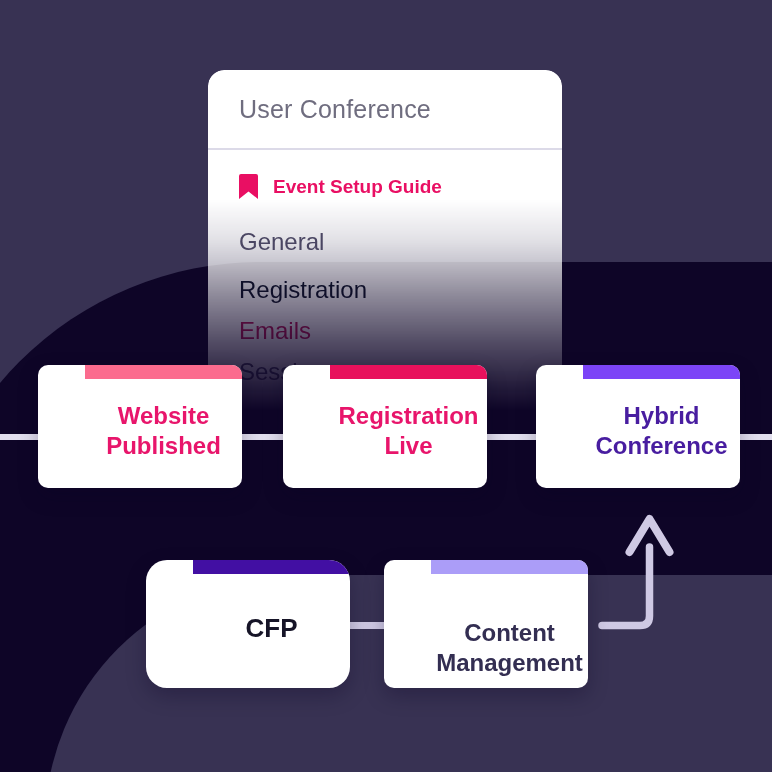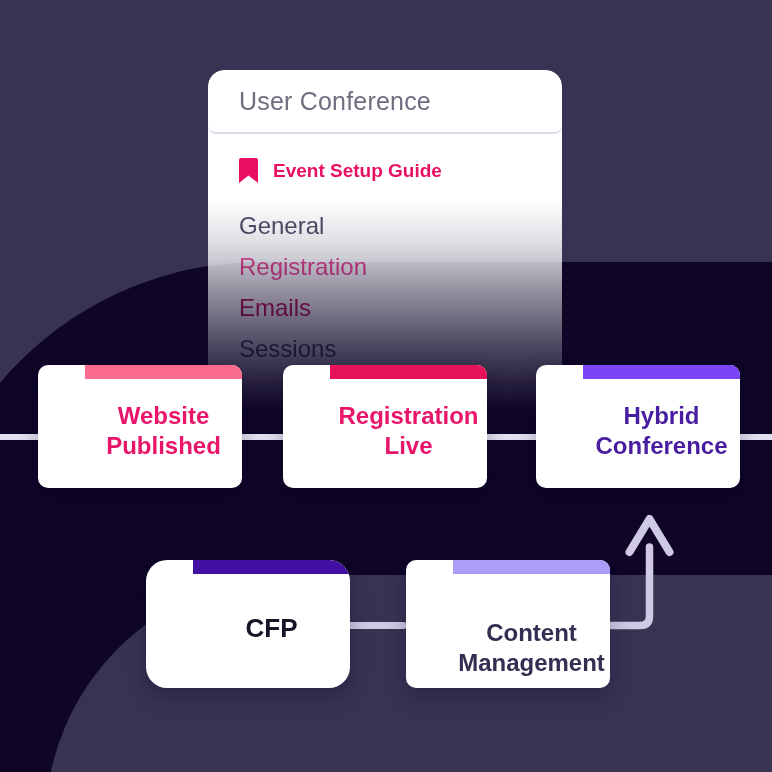--- a/index.html
+++ b/index.html
@@ -11,40 +11,40 @@
            border-top-left-radius:340px;}
   .bg-light-bottom{position:absolute;left:45px;top:575px;width:900px;height:400px;
            border-top-left-radius:250px;z-index:0;}
 
   
   .menu-card{position:absolute;left:208px;top:70px;width:354px;height:342px;z-index:1;
     background:#ffffff;border-radius:16px;
     box-shadow:0 10px 28px rgba(12,6,38,.30);
     -webkit-mask-image:linear-gradient(180deg,#000 0%,#000 38%,rgba(0,0,0,.85) 50%,rgba(0,0,0,.55) 65%,rgba(0,0,0,.28) 80%,rgba(0,0,0,.10) 92%,transparent 100%);
     mask-image:linear-gradient(180deg,#000 0%,#000 38%,rgba(0,0,0,.85) 50%,rgba(0,0,0,.55) 65%,rgba(0,0,0,.28) 80%,rgba(0,0,0,.10) 92%,transparent 100%);}
-  .menu-header{height:64px;display:flex;align-items:center;padding:0 31px;
-    font-size:25px;font-weight:500;letter-spacing:.2px;border-bottom:2px solid #DCDAE8;border-radius:8px;}
+  .menu-header{height:80px;display:flex;align-items:center;padding:0 31px;
+    font-size:25px;font-weight:500;letter-spacing:.2px;border-bottom:2px solid #DCDAE8;}
   .menu-section{display:flex;align-items:center;gap:15px;padding:24px 31px 14px;
     font-size:19px;font-weight:700;}
   .menu-section svg{display:block;}
   .menu-list{padding:8px 31px 0;}
   .menu-item{height:41px;display:flex;align-items:center;font-size:24px;}
 
   
   .timeline-line{position:absolute;left:0;top:434px;width:772px;height:6px;z-index:2;}
 
   .card{position:absolute;width:204px;background:#ffffff;border-radius:10px;z-index:3;
     box-shadow:0 8px 20px rgba(10,5,35,.28);display:flex;flex-direction:column;overflow:hidden;padding-left:47px;}
   .card .bar{height:14px;flex:0 0 auto;}
   .card .body{flex:1;display:flex;align-items:center;justify-content:center;text-align:center;
     font-weight:700;font-size:24px;line-height:1.25;padding:4px 22px 10px;}
   .milestone{top:365px;height:123px;}
   .m1{left:38px;} .m2{left:283px;} .m3{left:536px;}
   .task{top:560px;height:128px;}
-  .t1{left:146px;border-radius:21px;} .t2{left:406px;gap:39px;}
+  .t1{left:146px;border-radius:21px;} .t2{left:384px;gap:39px;}
   .t1 .body{font-size:26px;}
 
   
   .connector-line{position:absolute;left:340px;top:622px;width:66px;height:7px;z-index:2;border-radius:2px;}
   .arrow-wrap{position:absolute;left:595px;top:505px;width:90px;height:135px;z-index:2;}
 </style>
 </head>
 <body>
 
 <div class="stage">
@@ -57,21 +57,21 @@
     <div class="menu-section" style="color: rgb(233, 15, 99);">
       <span>
         <svg width="19" height="25" viewBox="0 0 19 25">
             <path d="M0 2a2 2 0 0 1 2-2h15a2 2 0 0 1 2 2v23l-9.5-7.6L0 25z" fill="currentColor"></path>
           </svg>
       </span>
       <span>Event Setup Guide</span>
     </div>
     <div class="menu-list">
       <div class="menu-item" style="color: rgb(78, 74, 102); text-align: center;">General</div>
-      <div class="menu-item" style="color: #ec4899;">Registration</div>
+      <div class="menu-item" style="color: #0f172a; margin-top: 7px;">Registration</div>
       <div class="menu-item" style="color: #be185d;">Emails</div>
       <div class="menu-item" style="color: rgb(78, 74, 102);">Sessions</div>
     </div>
   </div>
 
   <div class="timeline-line" style="background: rgb(226, 223, 238);"></div>
 
   <div class="card milestone m1">
     <div class="bar" style="background: rgb(251, 107, 142);"></div>
     <div class="body" style="color: rgb(232, 21, 107);">Website Published</div>

